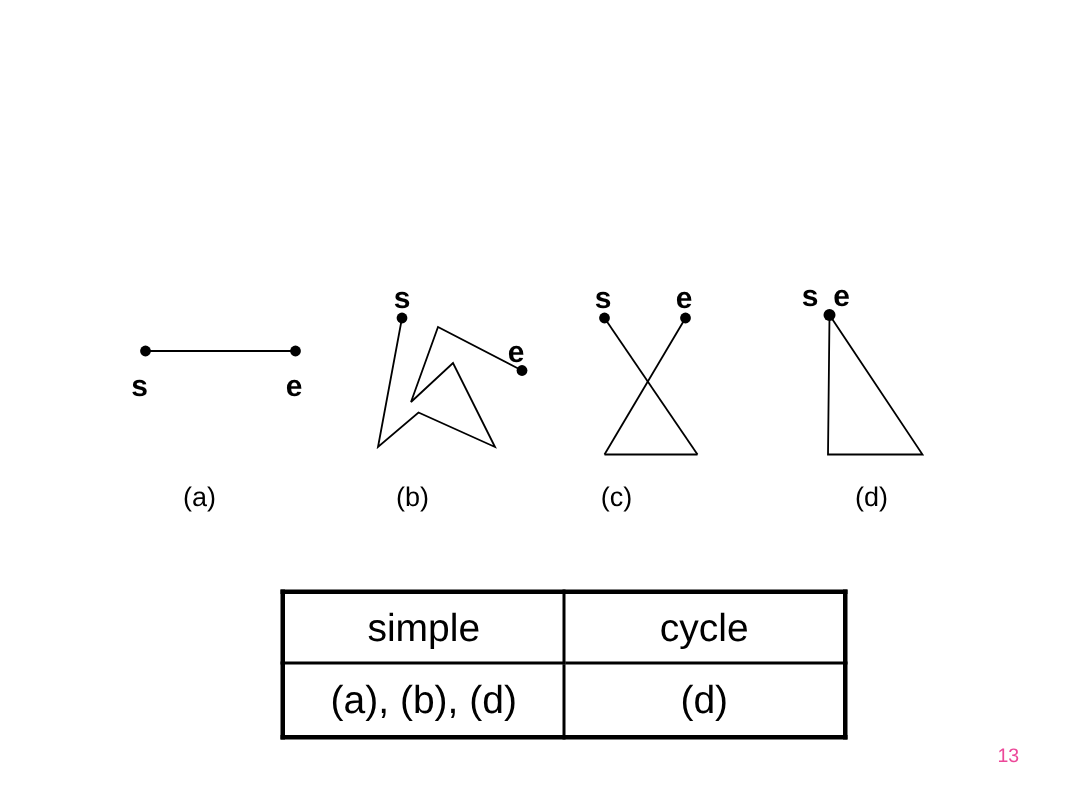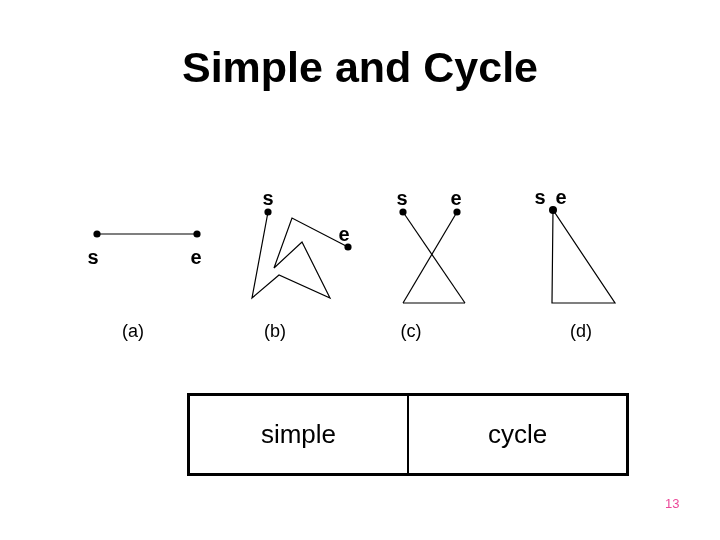--- a/index.html
+++ b/index.html
@@ -42,38 +42,37 @@
     border: 3px solid #000000;
   }
   table.result-table th, table.result-table td {
     border: 2px solid #000000;
     width: 185px;
     text-align: center;
     vertical-align: middle;
     font-size: 26px;
     font-weight: normal;
     color: #000000;
-    padding: 16px;
+    padding: 0;
   }
   table.result-table th { height: 45px; }
   table.result-table td { height: 47px; }
 
   .page-number {
     position: absolute;
     left: 665px; top: 496px;
     font-size: 13px;
     color: #ec4899;
   }
 </style>
 </head>
 <body>
 
 <div class="slide">
 
-  <div class="title">Simple and Cycle</div>
 
   <svg class="diagrams" width="720" height="540" viewBox="0 0 720 540">
 
     <g>
       <line x1="97" y1="234" x2="197" y2="234"></line>
       <circle cx="97" cy="234" r="3.6"></circle>
       <circle cx="197" cy="234" r="3.6"></circle>
       <text x="93" y="264" class="node-label">s</text>
       <text x="196" y="264" class="node-label">e</text>
       <text x="133" y="337" class="caption">(a)</text>
@@ -108,18 +107,22 @@
     </g>
 
   </svg>
 
   <table class="result-table">
     <tbody>
         <tr>
       <th>simple</th>
       <th>cycle</th>
     </tr>
+    <tr>
+      <td>(a), (b), (d)</td>
+      <td>(d)</td>
+    </tr>
   </tbody>
     </table>
 
   <div class="page-number">13</div>
 
 </div>
 
 </body></html>

